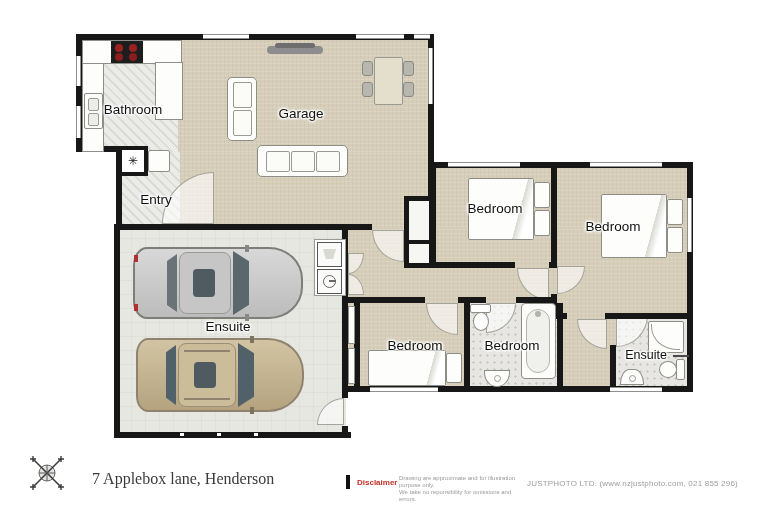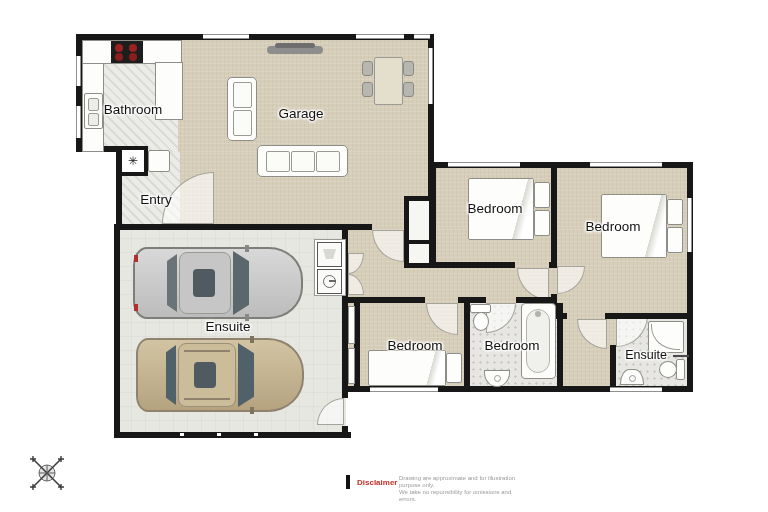--- a/index.html
+++ b/index.html
@@ -232,21 +232,23 @@
     <circle cx="23" cy="23" r="8" fill="#e4e4e2" stroke="#6a6a6a" stroke-width="1"></circle>
     <line x1="9" y1="9" x2="37" y2="37" stroke="#3c3c3c" stroke-width="1.6"></line>
     <line x1="37" y1="9" x2="9" y2="37" stroke="#3c3c3c" stroke-width="1.6"></line>
     <path d="M6 9 H12 M9 6 V12" stroke="#3c3c3c" stroke-width="1.4"></path>
     <path d="M34 9 H40 M37 6 V12" stroke="#3c3c3c" stroke-width="1.4"></path>
     <path d="M6 37 H12 M9 34 V40" stroke="#3c3c3c" stroke-width="1.4"></path>
     <path d="M34 37 H40 M37 34 V40" stroke="#3c3c3c" stroke-width="1.4"></path>
     <line x1="23" y1="15" x2="23" y2="31" stroke="#5a5a5a" stroke-width="1"></line>
     <line x1="15" y1="23" x2="31" y2="23" stroke="#5a5a5a" stroke-width="1"></line>
   </svg>
+  <div class="addr" style="left:92px;top:470px;">7 Applebox lane, Henderson</div>
 
   <div class="abs" style="left:346px;top:475px;width:4px;height:14px;background:#111;"></div>
   <div class="disc" style="left:357px;top:478px;">Disclaimer</div>
   <div class="tinytxt" style="left:399px;top:475px;width:130px;">
     <div>Drawing are approximate and for illustration purpose only.</div>
     <div>We take no reponsibility for omissions and errors.</div>
   </div>
+  <div class="companytxt" style="left:527px;top:479px;">JUSTPHOTO LTD. (www.nzjustphoto.com, 021 855 296)</div>
 
 </div>
 
 </body></html>

